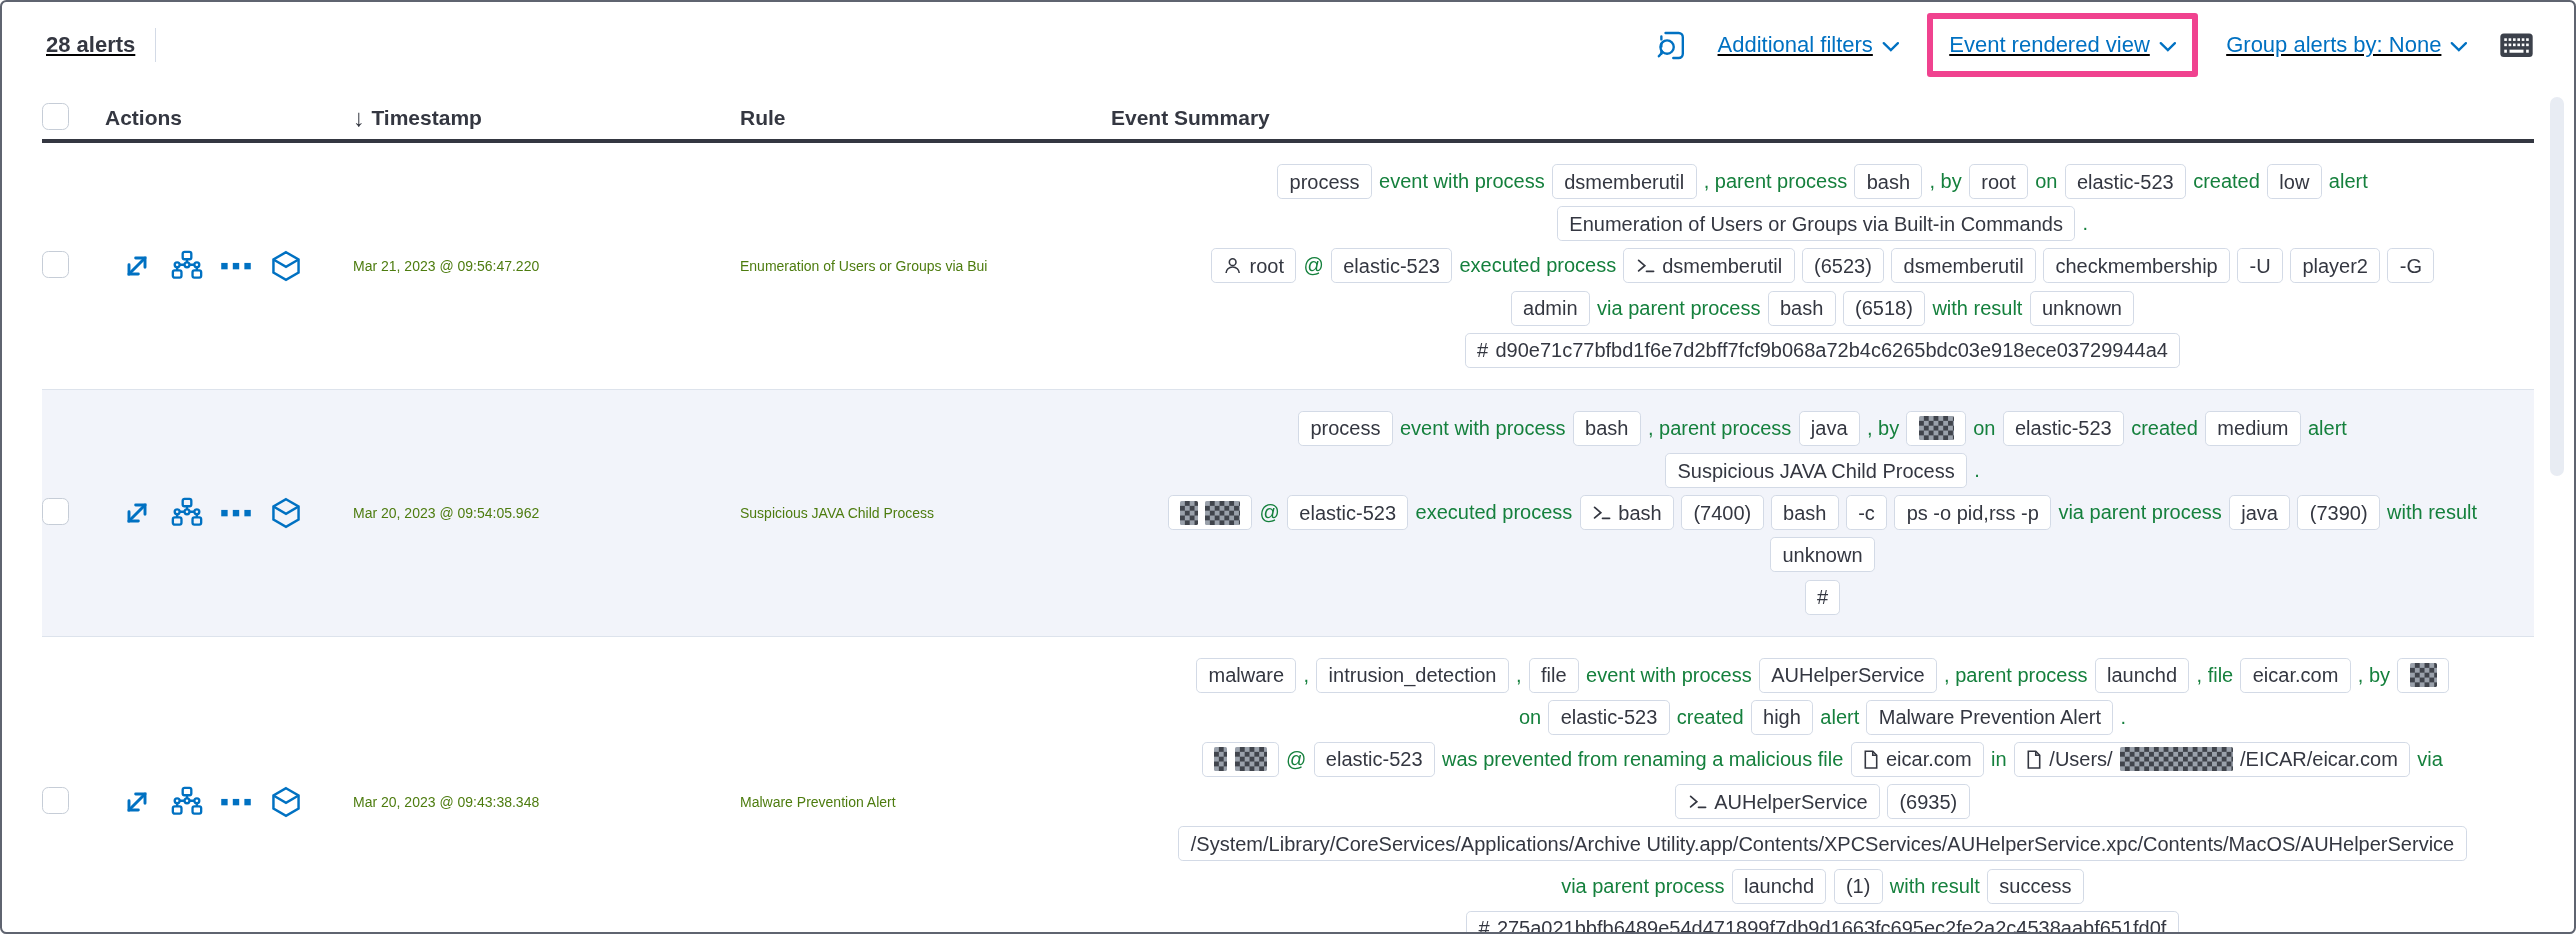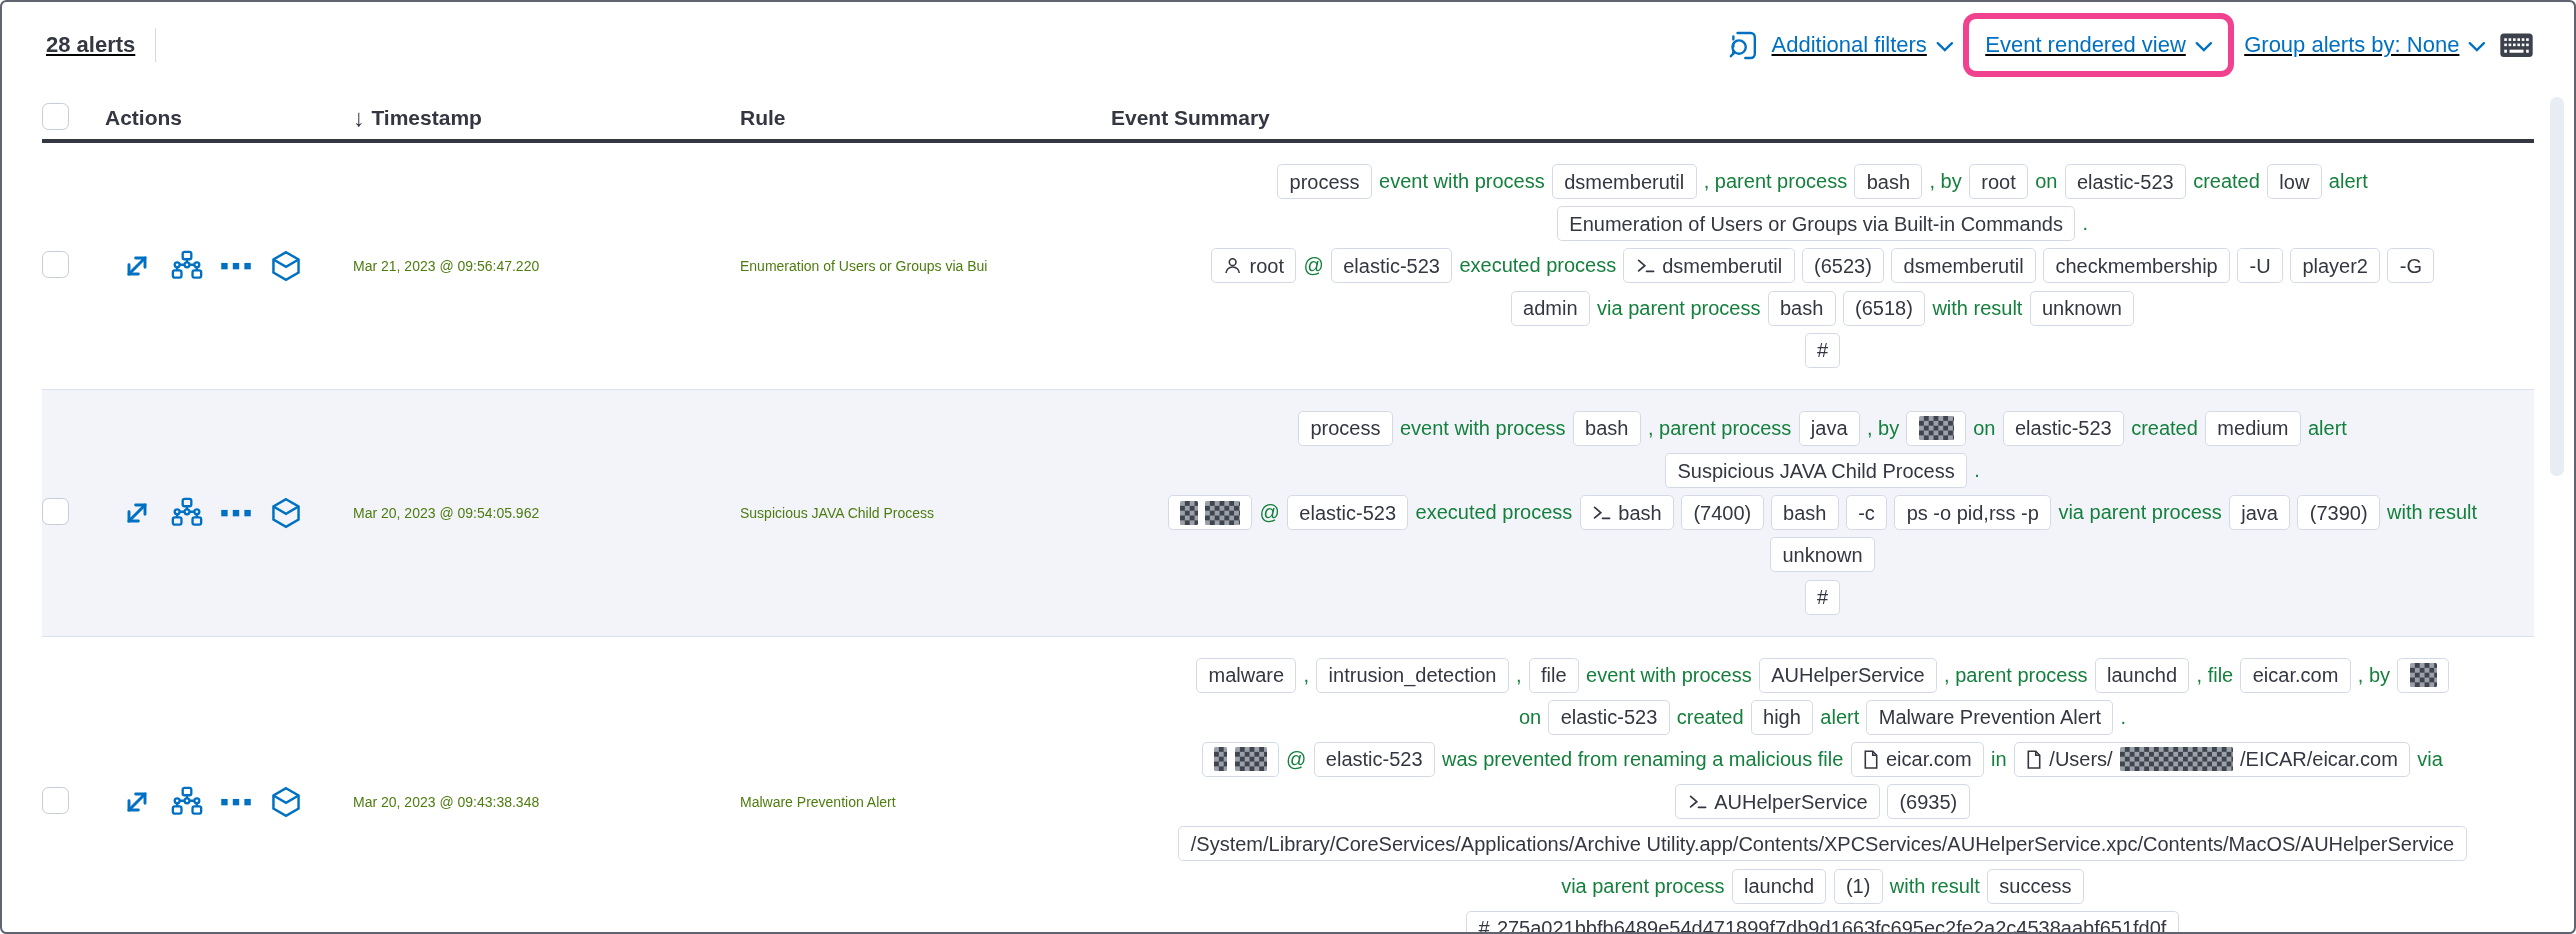--- a/index.html
+++ b/index.html
@@ -11,30 +11,30 @@
   }
   
   .toolbar {
     display:flex; justify-content:space-between; align-items:center;
     padding:11.3px 40px 4.8px 44px;
     text-decoration:underline;
   }
   .toolbar-left { display:flex; align-items:center; }
   .alert-count { font-size:22px; font-weight:700; color:#343741; }
   .vdiv { width:1.6px; height:34px; background:#d3dae6; margin-left:19.3px; }
-  .toolbar-right { display:flex; align-items:center; gap:13px; color:#0071c2; }
+  .toolbar-right { display:flex; align-items:center; gap:31px; color:#0071c2; }
   .link {
     display:inline-flex; align-items:center; gap:8.9px;
     font-size:22px; font-weight:500; color:#0071c2; cursor:pointer; white-space:nowrap;
   }
   .chev { width:17.7px; height:11.3px; margin-top:3.2px; }
   .icon-btn { display:inline-flex; align-items:center; cursor:pointer; }
   .pink-box {
     display:inline-flex; align-items:center;
-    border:6.4px solid #f0428f; border-radius:13px;
+    border:6.4px solid #f0428f; border-radius:3px;
     padding:13px 16px; margin:0 -3.2px;
   }
   
   .tablewrap { margin:0 40px; }
   .thead {
     display:grid; grid-template-columns:63px 248px 387px 371px 1fr;
     align-items:center; height:42px;margin-top:15px;
   }
   .th { font-size:21px; font-weight:700; color:#343741; white-space:nowrap; }
   .sort-arrow { font-size:24px; font-weight:400; margin-right:6.4px; color:#343741; }
@@ -274,20 +274,21 @@
                 <span>(6518)</span>
               </span>
               <span class="sum-text">with result</span>
               <span class="badge">
                 <span>unknown</span>
               </span>
             </div>
             <div class="summary-line">
               <span class="badge">
                 <span class="hash-mark">#</span>
+                <span>d90e71c77bfbd1f6e7d2bff7fcf9b068a72b4c6265bdc03e918ece03729944a4</span>
               </span>
             </div>
           </div>
   </div>
 
   <div class="row striped">
     <div><span class="checkbox"></span></div>
     <div class="cell-actions-inner">
             <span class="action-btn">
               <svg viewBox="0 0 24 24" fill="none" stroke="#0071c2" stroke-width="2.2" stroke-linecap="round">

